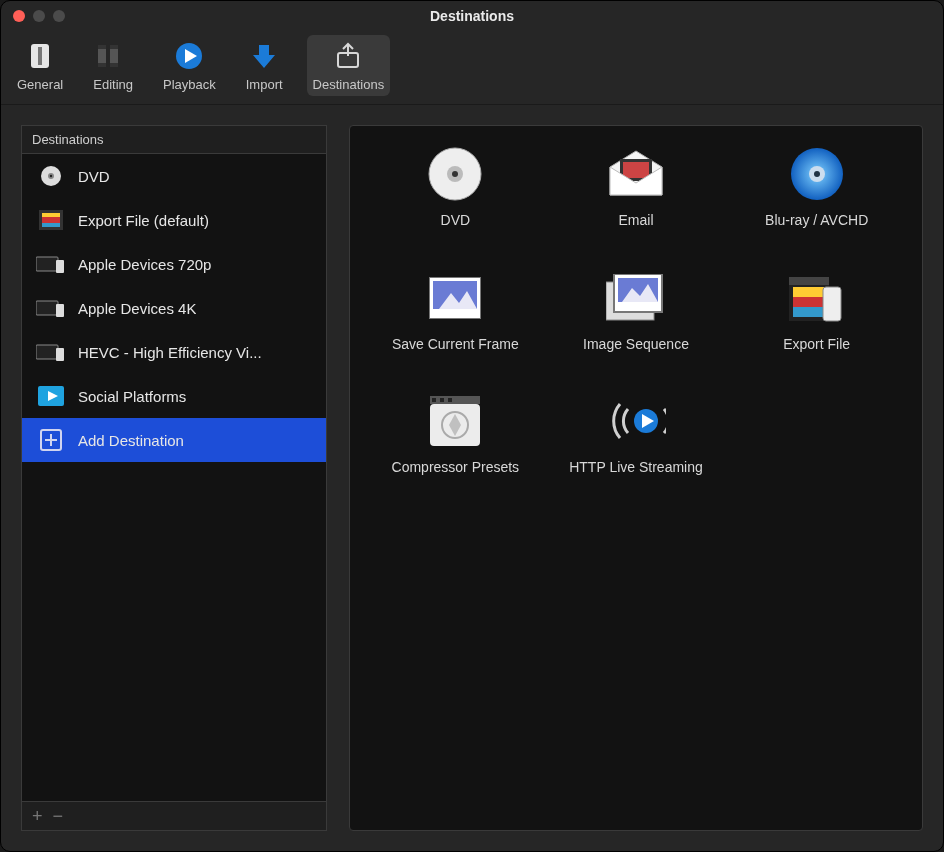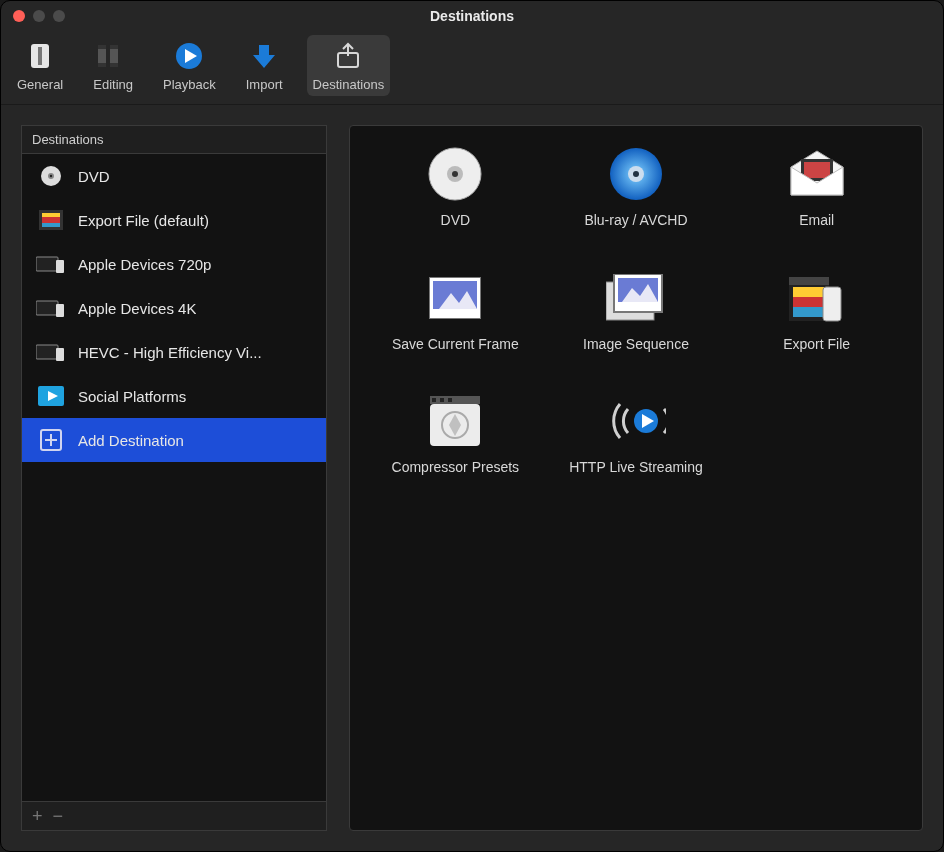--- a/index.html
+++ b/index.html
@@ -309,47 +309,47 @@
                 <circle cx="27" cy="27" r="26" fill="none" stroke="#aaa"></circle>
                 <circle cx="27" cy="27" r="8" fill="#bbb"></circle>
                 <circle cx="27" cy="27" r="3" fill="#333"></circle>
               </svg>
           </div>
           <span>DVD</span>
         </div>
 
         <div class="cell">
           <div class="bigicon">
+            <svg width="56" height="50">
+                <polygon points="2,18 28,2 54,18 54,46 2,46" fill="#f4f4f4" stroke="#aaa"></polygon>
+                <rect x="12" y="10" width="32" height="22" fill="#333"></rect>
+                <rect x="15" y="13" width="26" height="16" fill="#c44"></rect>
+                <polygon points="2,18 28,34 54,18 54,46 2,46" fill="#fff" stroke="#bbb"></polygon>
+              </svg>
+          </div>
+          <span>Email</span>
+        </div>
+
+        <div class="cell">
+          <div class="bigicon">
             <svg width="54" height="54">
                 <defs>
                   <radialGradient id="br">
                     <stop offset="0%" stop-color="#7fd0ff"></stop>
                     <stop offset="100%" stop-color="#1160c0"></stop>
                   </radialGradient>
                 </defs>
                 <circle cx="27" cy="27" r="26" fill="url(#br)"></circle>
                 <circle cx="27" cy="27" r="8" fill="#cde"></circle>
                 <circle cx="27" cy="27" r="3" fill="#234"></circle>
               </svg>
           </div>
           <span>Blu-ray / AVCHD</span>
         </div>
 
-        <div class="cell">
-          <div class="bigicon">
-            <svg width="56" height="50">
-                <polygon points="2,18 28,2 54,18 54,46 2,46" fill="#f4f4f4" stroke="#aaa"></polygon>
-                <rect x="12" y="10" width="32" height="22" fill="#333"></rect>
-                <rect x="15" y="13" width="26" height="16" fill="#c44"></rect>
-                <polygon points="2,18 28,34 54,18 54,46 2,46" fill="#fff" stroke="#bbb"></polygon>
-              </svg>
-          </div>
-          <span>Email</span>
-        </div>
-
 
         <div class="cell">
           <div class="bigicon">
             <svg width="52" height="42">
                 <rect width="52" height="42" fill="#fff" stroke="#777" stroke-width="2"></rect>
                 <rect x="4" y="4" width="44" height="28" fill="#6a7bd4"></rect>
                 <polygon points="10,32 22,16 30,26 38,14 48,32" fill="#e8e8f6"></polygon>
               </svg>
           </div>
           <span>Save Current Frame</span>

